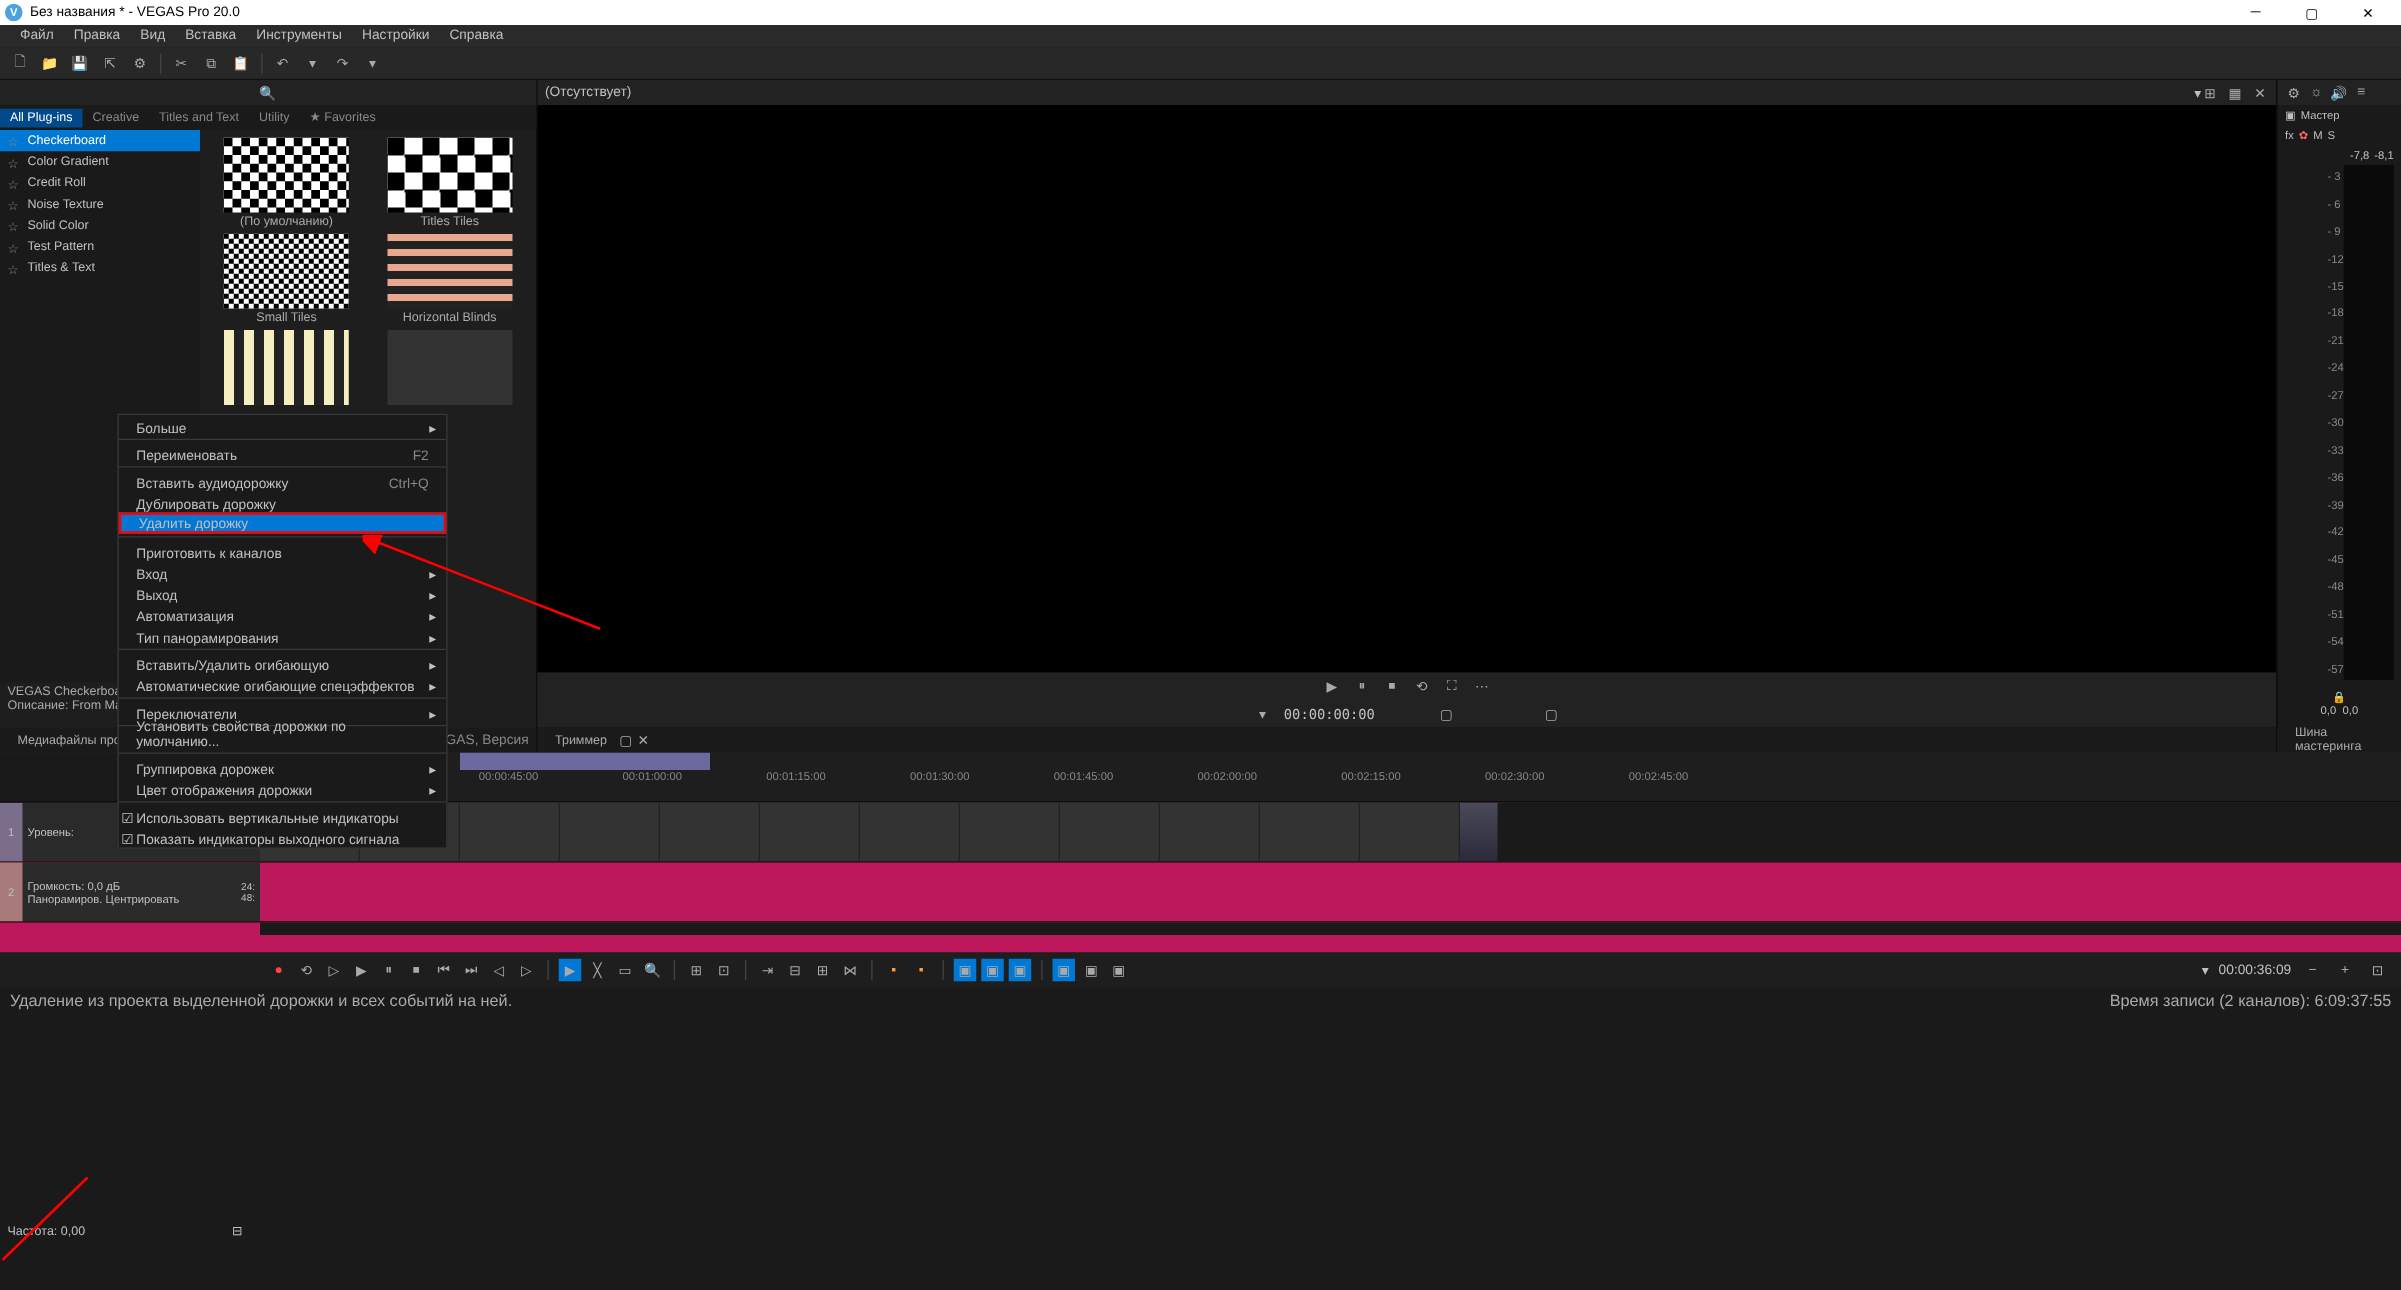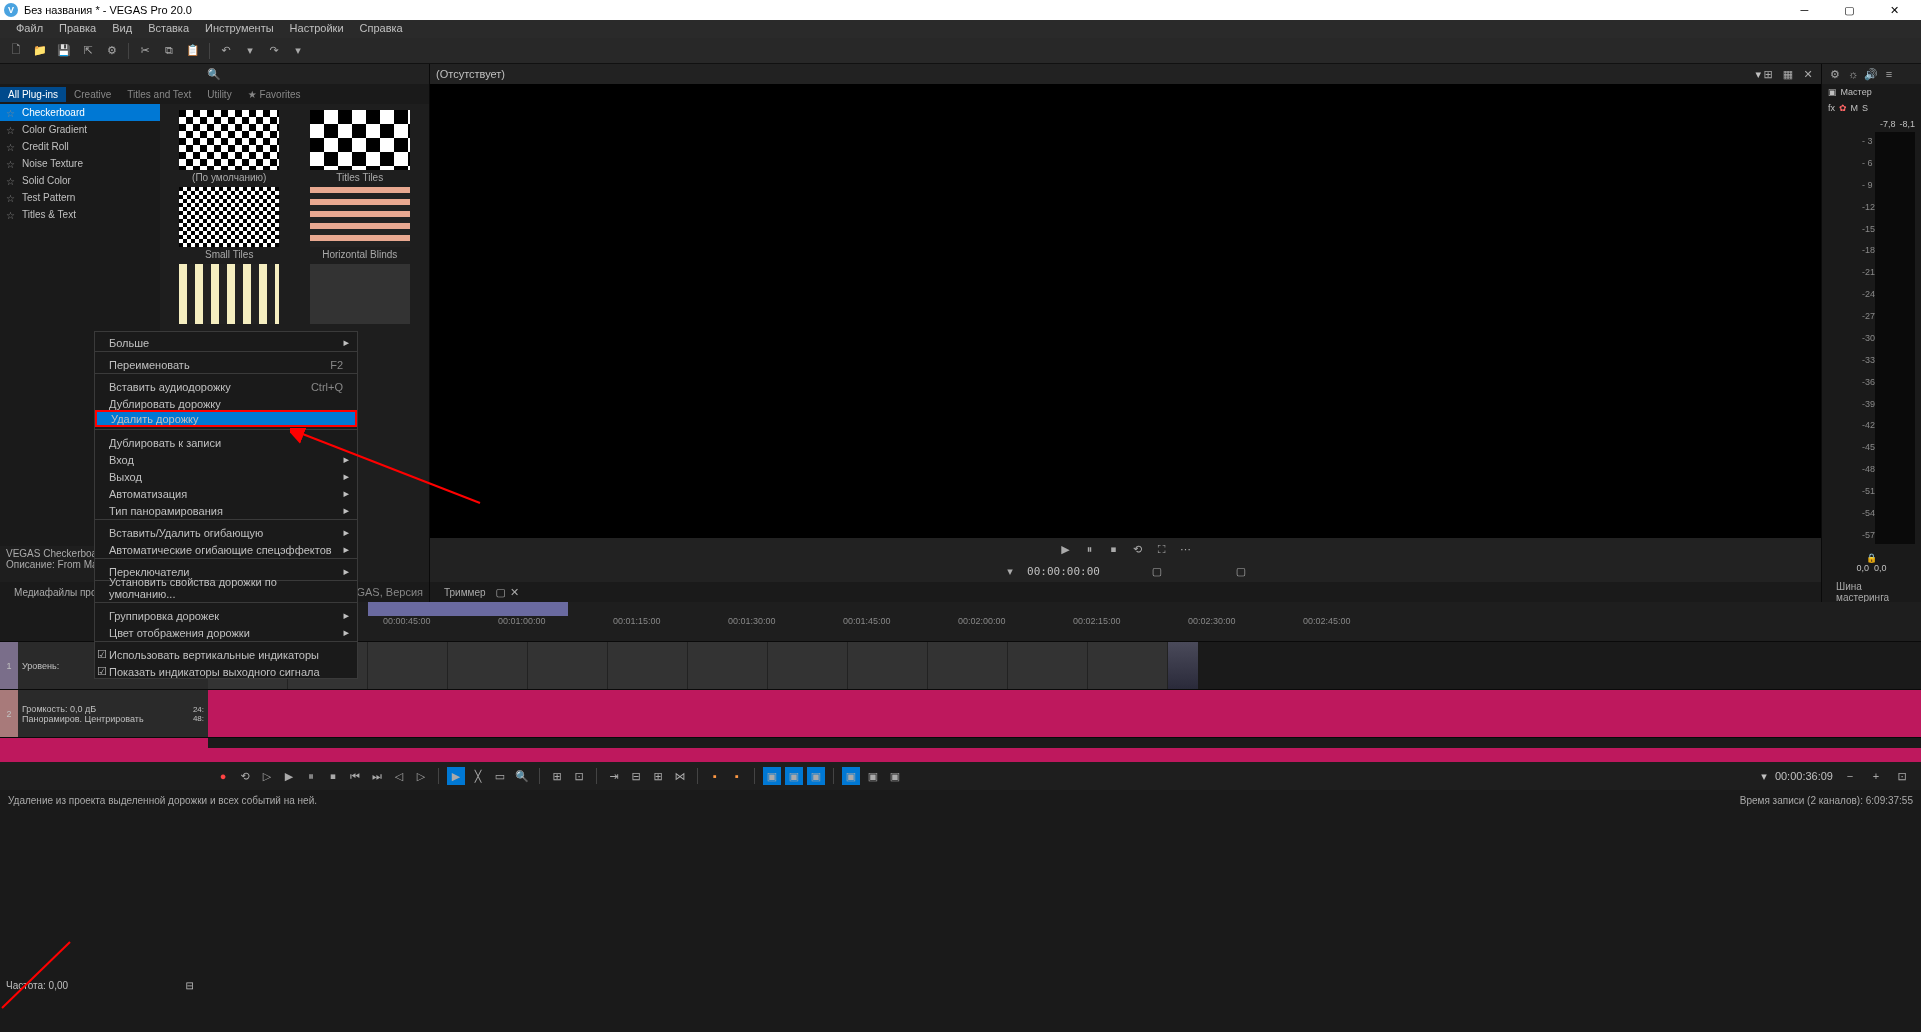--- a/index.html
+++ b/index.html
@@ -69,21 +69,21 @@
 .audio-clip{position:absolute;left:0;top:0;height:100%;width:990px;background:#d4a8b0;}
 .audio-label{position:absolute;left:6px;top:2px;font-size:9px;color:#000;}
 .audio-wave{position:absolute;left:0;top:12px;right:0;bottom:0;background:repeating-linear-gradient(90deg,#8a5060 0 1px,#d4a8b0 1px 3px);}
 .bottom-left-panel{position:absolute;left:0;bottom:34px;width:200px;height:26px;background:#1a1a1a;display:flex;align-items:center;padding:0 6px;font-size:10px;}
 .transport{height:28px;background:#1e1e1e;display:flex;align-items:center;padding:0 10px;gap:4px;}
 .transport-left{width:200px;}
 .tr-icon{width:18px;height:18px;display:flex;align-items:center;justify-content:center;color:#aaa;cursor:pointer;}
 .tr-icon.rec{color:#ff4444;}
 .tr-icon.active{background:#0078d4;padding:2px;}
 .tr-sep{width:1px;height:16px;background:#444;margin:0 4px;}
-.status-bar{height:20px;background:#1a1a1a;display:flex;align-items:center;padding:0 8px;font-size:10px;color:#aaa;justify-content:space-between;}
+.status-bar{height:20px;background:#1a1a1a;display:flex;align-items:center;padding:0 8px;font-size:13px;color:#aaa;justify-content:space-between;}
 .context-menu{position:absolute;left:94px;top:331px;width:264px;background:#1a1a1a;border:1px solid #3a3a3a;z-index:100;}
 .cm-item{height:17px;display:flex;align-items:flex-end;padding:0 14px;font-size:11px;color:#c0c0c0;cursor:pointer;position:relative;}
 .cm-item.highlighted{background:#0078d4;border:2px solid #ff0000;box-sizing:border-box;}
 .cm-item.has-sub::after{content:"▸";position:absolute;right:8px;}
 .cm-sep{height:1px;background:#3a3a3a;margin:2px 0;}
 .cm-shortcut{margin-left:auto;color:#888;}
 .cm-check{width:12px;margin-left:-12px;}
 .arrow{position:absolute;left:290px;top:428px;width:200px;height:80px;pointer-events:none;z-index:101;}
 .tr-right{margin-left:auto;display:flex;align-items:center;gap:8px;font-family:monospace;}
 .selected-region{position:absolute;left:160px;top:0;width:200px;height:14px;background:#6a6aa0;}
@@ -431,21 +431,21 @@
       <span class="cm-shortcut">Ctrl+Q</span>
     </div>
   <div class="cm-item">
       <span>Дублировать дорожку</span>
     </div>
   <div class="cm-item highlighted">
       <span>Удалить дорожку</span>
     </div>
   <div class="cm-sep"></div>
   <div class="cm-item">
-      <span>Дублировать к записи</span>
+      <span>Приготовить к каналов</span>
     </div>
   <div class="cm-item has-sub">
       <span>Вход</span>
     </div>
   <div class="cm-item has-sub">
       <span>Выход</span>
     </div>
   <div class="cm-item has-sub">
       <span>Автоматизация</span>
     </div>

